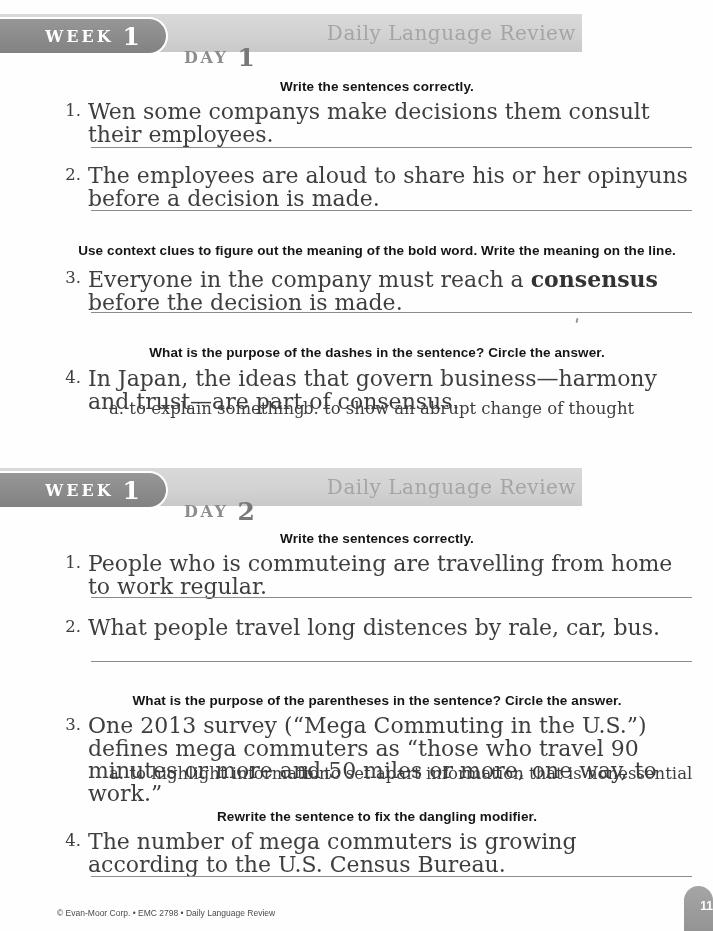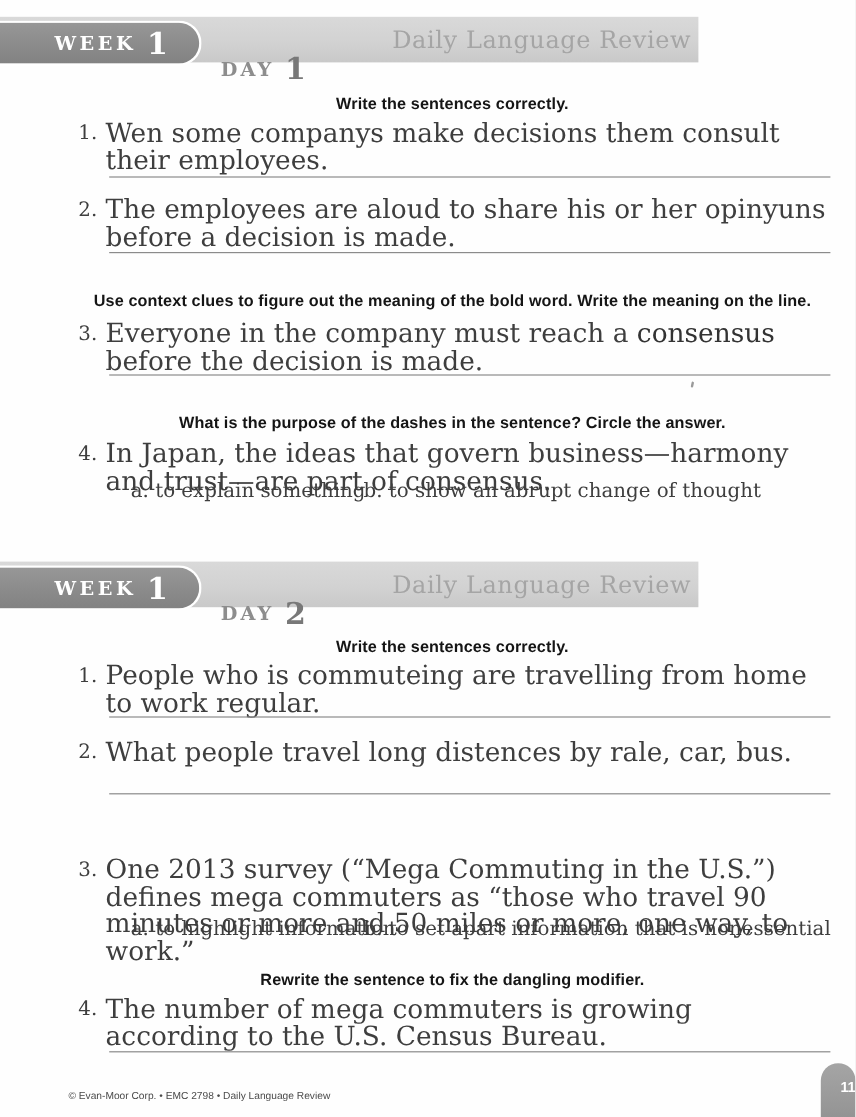--- a/index.html
+++ b/index.html
@@ -30,21 +30,21 @@
   
   .instr {
     position:absolute; left:57px; width:640px;
     font-family:"Liberation Sans", sans-serif; font-weight:bold;
     font-size:13.5px; color:#151515; letter-spacing:0.1px;text-align:center;
   }
   .q-row { position:absolute; left:57px; width:640px; display:flex; }
   .q-num { width:31px; flex:0 0 31px; text-align:right; padding-right:7px;
     box-sizing:border-box; font-size:16.5px; color:#3e3e3e; }
   .q-text { font-size:22px; color:#3e3e3e; line-height:22.5px; width:605px; }
-  .q-text b { font-weight:normal; color:#333333; }
+  .q-text b { font-weight:bold; color:#333333; }
   .ans-line { position:absolute; left:91px; width:601px; height:0;
     border-top:1.6px solid #8b8b8b; }
   .opt-row { position:absolute; left:16px; width:713px; height:22px; }
   .opt-a { position:absolute; left:93px; font-size:16.5px; color:#3e3e3e; }
   .opt-b { position:absolute; left:287px; font-size:16.5px; color:#3e3e3e; }
   .speck { position:absolute; left:576px; top:318px; width:2px; height:5px;
     background:#9a9a9a; border-radius:1px; transform:rotate(12deg); }
   
   .footer-credit { position:absolute; left:57px; top:908px;
     font-family:"Liberation Sans", sans-serif; font-size:8.5px; color:#4a4a4a; }
@@ -124,20 +124,21 @@
     <span class="q-text">People who is commuteing are travelling from home to work regular.</span>
   </div>
   <div class="ans-line" style="top:597px"></div>
 
   <div class="q-row" style="top:617px">
     <span class="q-num">2.</span>
     <span class="q-text">What people travel long distences by rale, car, bus.</span>
   </div>
   <div class="ans-line" style="top:661px"></div>
 
+  <div class="instr" style="top:693px">What is the purpose of the parentheses in the sentence? Circle the answer.</div>
 
   <div class="q-row" style="top:715px">
     <span class="q-num">3.</span>
     <span class="q-text">One 2013 survey (“Mega Commuting in the U.S.”) defines mega commuters as “those who travel 90 minutes or more and 50 miles or more, one way, to work.”</span>
   </div>
   <div class="opt-row" style="top:764px">
     <span class="opt-a">a. to highlight information</span>
     <span class="opt-b">b. to set apart information that is nonessential</span>
   </div>
 

